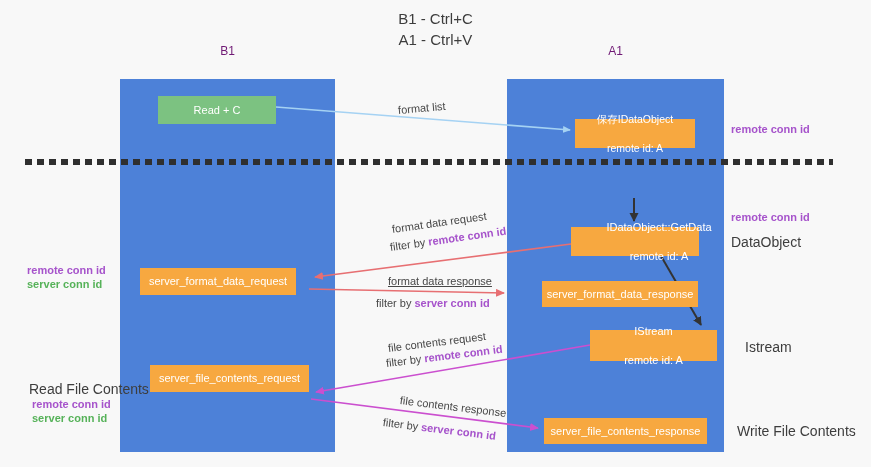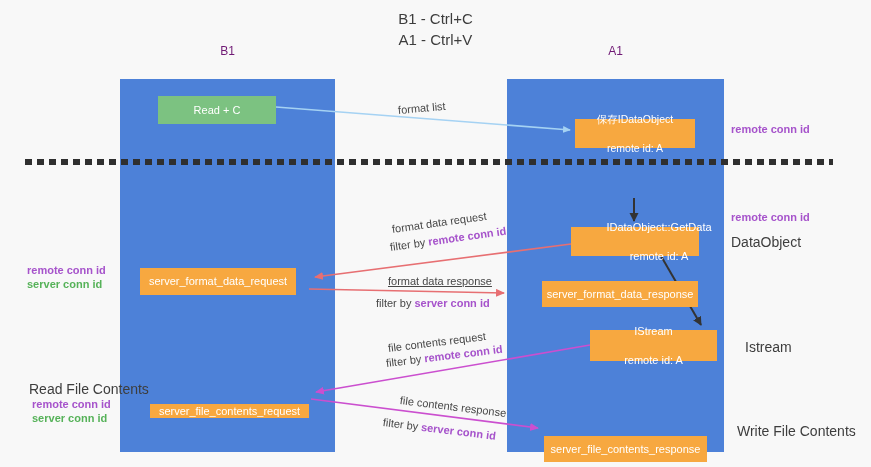--- a/index.html
+++ b/index.html
@@ -124,25 +124,25 @@
 
   <div class="node orange" style="left:510px;top:281px;width:156px;height:26px;margin-left:32px;">
     <span>server_format_data_response</span>
   </div>
 
   <div class="node orange" style="left:590px;top:330px;width:127px;height:31px;">
     <span>IStream</span>
     <span>remote id: A</span>
   </div>
 
-  <div class="node orange" style="left:150px;top:404px;width:159px;height:14px;">
+  <div class="node orange" style="left:150px;top:365px;width:159px;height:27px;">
     <span>server_file_contents_request</span>
   </div>
 
-  <div class="node orange" style="left:544px;top:436px;width:163px;height:26px;">
+  <div class="node orange" style="left:544px;top:418px;width:163px;height:26px;">
     <span>server_file_contents_response</span>
   </div>
 
   <div class="edge-label" style="left:398px;top:104px;transform:rotate(-5deg);">
     <span>format list</span>
   </div>
 
   <div class="edge-label" style="left:392px;top:223px;transform:rotate(-8deg);">
     <span>format data request</span>
   </div>

